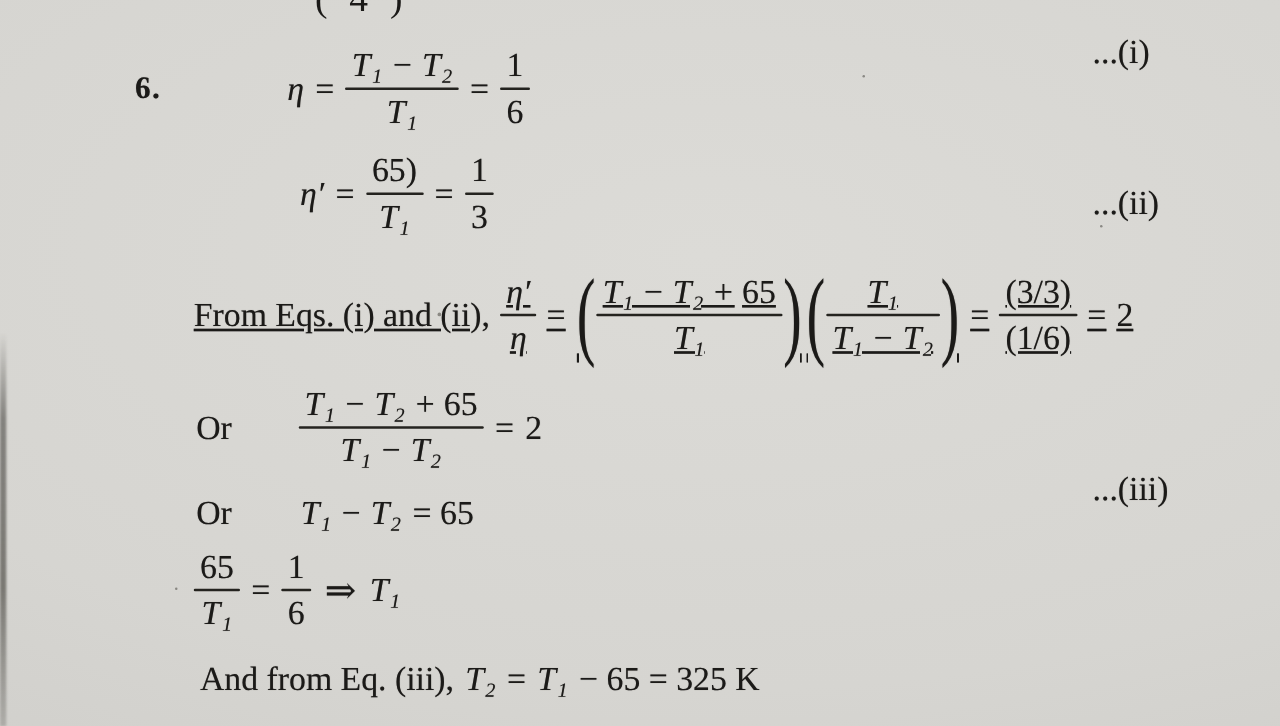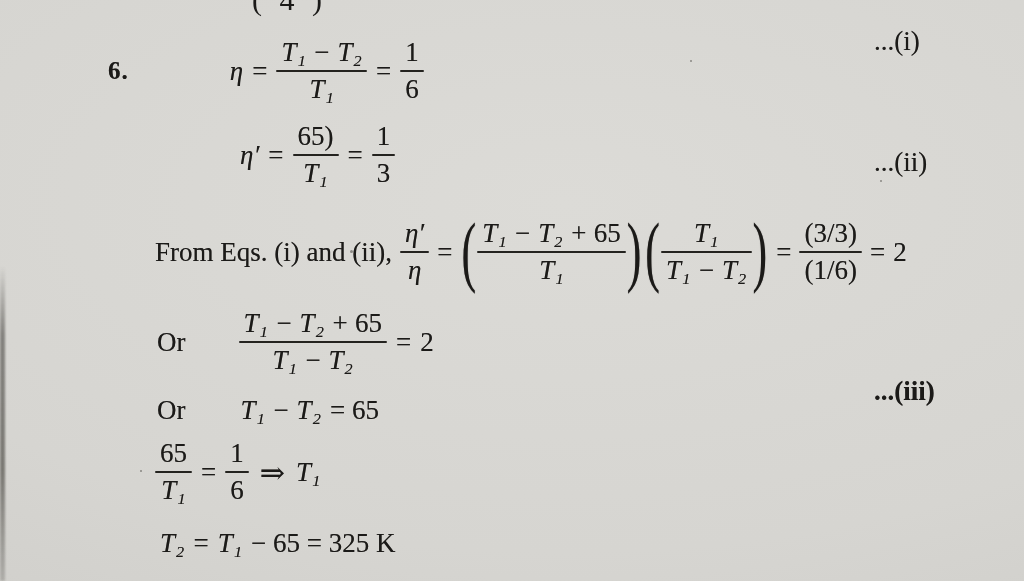--- a/index.html
+++ b/index.html
@@ -53,21 +53,21 @@
   <div class="binding-shadow"></div>
   <div class="speck" style="left:350px;top:250px;width:3px;height:3px;"></div>
   <div class="speck" style="left:880px;top:180px;width:2px;height:2px;"></div>
   <div class="speck" style="left:140px;top:470px;width:2px;height:2px;"></div>
   <div class="speck" style="left:690px;top:60px;width:2px;height:2px;"></div>
 
   <div class="pagenum" style="left:252px;top:-17px;">( 4 )</div>
 
   <div class="lbl" style="left:874px;top:26px;">...(i)</div>
   <div class="lbl" style="left:874px;top:108px;margin-top:39px;">...(ii)</div>
-  <div class="lbl" style="left:874px;top:376px;font-weight:bold;">...(iii)</div>
+  <div class="lbl" style="left:874px;top:376px;">...(iii)</div>
 
   <div class="row" style="left:108px;top:28px;height:86px;">
     <span class="probnum">6.</span>
     <span class="math" style="margin-left:92px;">η</span>
     <span class="up">=</span>
     <span class="frac">
       <span class="top">
           <span class="math">T₁ − T₂</span>
         </span>
       <span class="bar"></span>
@@ -104,21 +104,21 @@
       <span class="top">
           <span class="up">1</span>
         </span>
       <span class="bar"></span>
       <span class="bot">
           <span class="up">3</span>
         </span>
     </span>
   </div>
 
-  <div class="row" style="left:155px;top:202px;height:100px;gap:8px;">
+  <div class="row" style="left:155px;top:202px;height:100px;gap:8px;text-decoration:underline;">
     <span class="up">From Eqs. (i) and (ii),</span>
     <span class="frac">
       <span class="top">
           <span class="math">η′</span>
         </span>
       <span class="bar"></span>
       <span class="bot">
           <span class="math">η</span>
         </span>
     </span>
@@ -204,19 +204,20 @@
       <span class="bar"></span>
       <span class="bot">
           <span class="up">6</span>
         </span>
     </span>
     <span class="up arrow">⇒</span>
     <span class="math">T₁</span>
   </div>
 
   <div class="row" style="left:160px;top:520px;height:46px;">
+    <span class="up">And from Eq. (iii),</span>
     <span class="math">T₂</span>
     <span class="up">=</span>
     <span class="math">T₁</span>
     <span class="up">− 65 = 325 K</span>
   </div>
 
 </div>
 
 </body></html>

